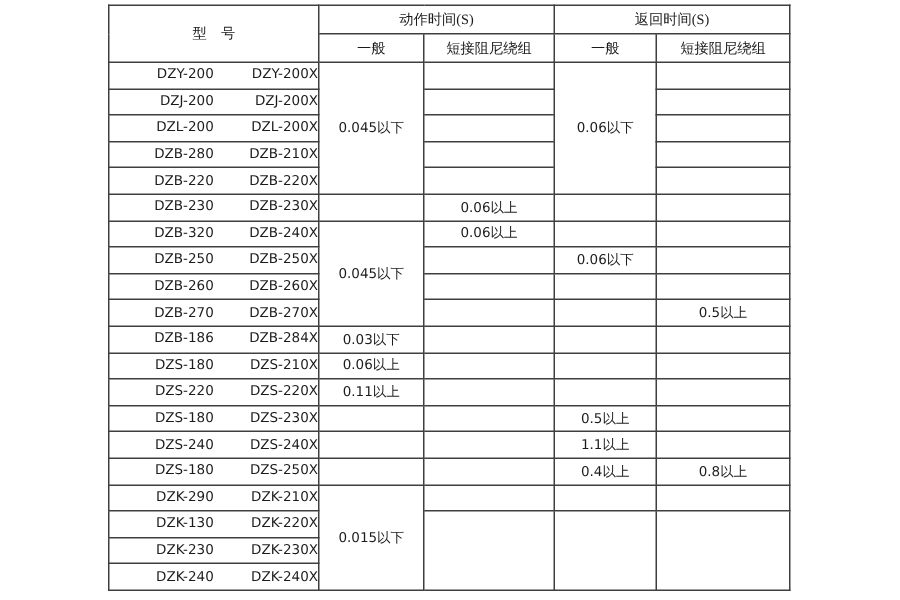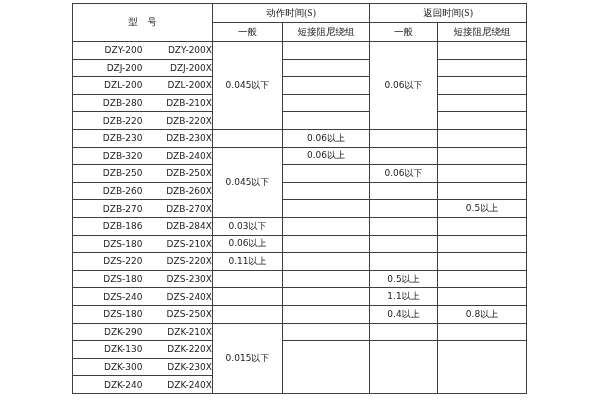--- a/index.html
+++ b/index.html
@@ -263,21 +263,21 @@
               <span>DZK-220X</span>
             </div>
           </td>
       <td class="val" rowspan="3"></td>
       <td class="val" rowspan="3"></td>
       <td class="val" rowspan="3"></td>
     </tr>
     <tr>
       <td class="model">
             <div class="model-inner">
-              <span>DZK-300</span>
+              <span>DZK-230</span>
               <span>DZK-230X</span>
             </div>
           </td>
     </tr>
     <tr>
       <td class="model">
             <div class="model-inner">
               <span>DZK-240</span>
               <span>DZK-240X</span>
             </div>

